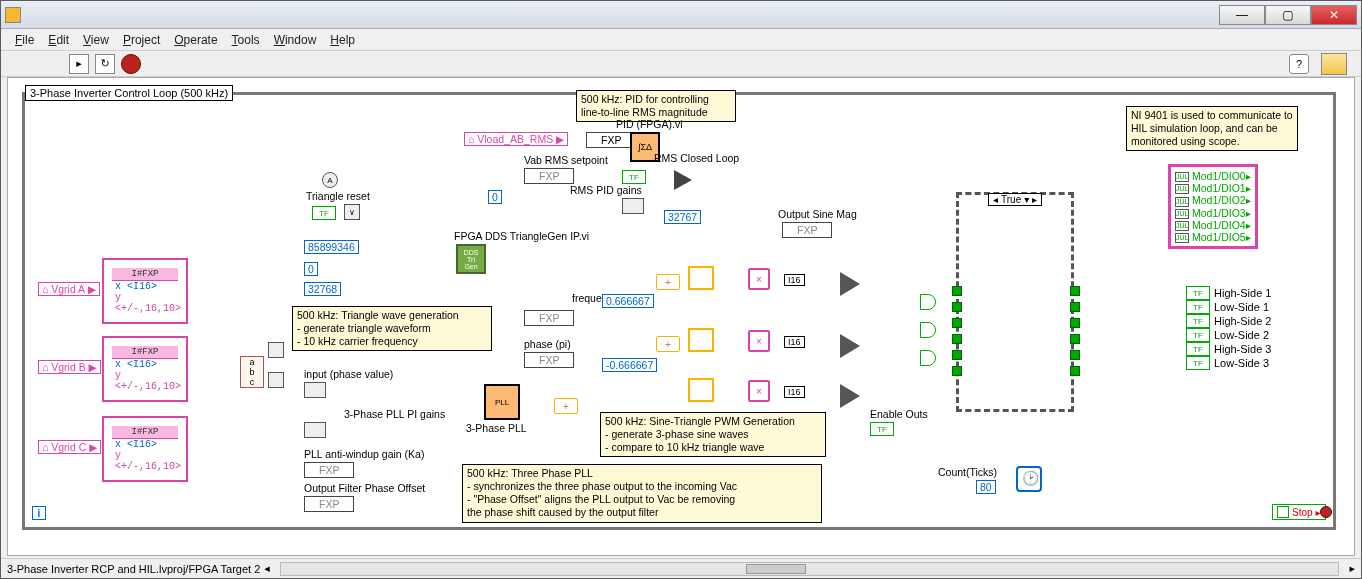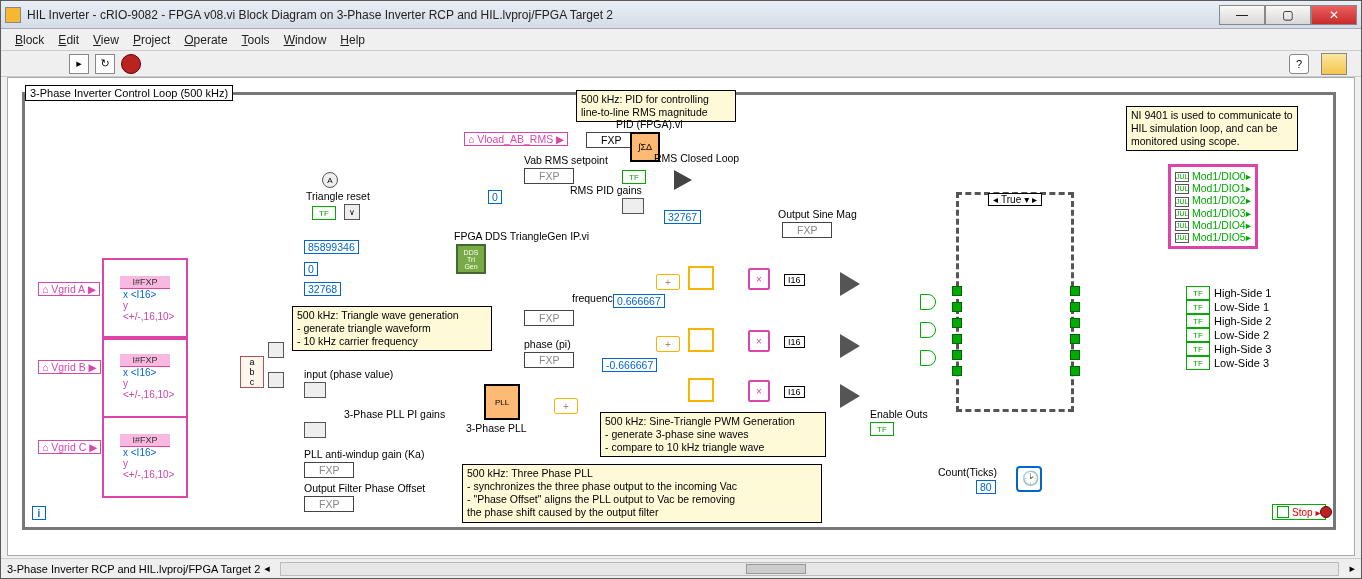--- a/index.html
+++ b/index.html
@@ -41,21 +41,21 @@
 
   
   .note { position:absolute; background:#fef9d7; border:1px solid #000; padding:2px 4px; font-size:10.5px; line-height:1.25; }
   .lbl  { position:absolute; font-size:10.5px; color:#000; white-space:nowrap; }
   .ctrl { position:absolute; border:1px solid #444; background:#fff; padding:1px 14px; font-size:10.5px; white-space:nowrap; }
   .ctrl.fxp { color:#888; }
   .const { position:absolute; border:1px solid #06c; background:#fff; padding:0 3px; font-size:10.5px; color:#06c;}
   .subvi { position:absolute; width:30px; height:30px; border:2px solid #000; background:#fdba74; }
   .subvi .inner { width:100%; height:100%; display:flex; align-items:center; justify-content:center; font-size:8px; text-align:center; }
 
-  .pinkbox { position:absolute; border:2px solid #d4a; padding:16px; }
+  .pinkbox { position:absolute; border:2px solid #d4a; padding:8px;font-family:Liberation Mono, monospace; }
   .pinkbox .hdr { background:#f8b8e0; border-bottom:1px solid #d4a; text-align:center; font-size:9px; padding:1px 2px; color:#333;}
   .pinkbox .row { font-size:10px; padding:0 3px; color:#06c; background:#fff; }
   .pinkbox .row.y { color:#c4a; }
 
   .control-link { position:absolute; border:1px solid #d4a; color:#d4a; background:#fff; padding:0 3px; font-size:10.5px; }
   .control-link::before { content:'\2302\00a0'; }
   .control-link.out::after { content:'\00a0\25B6'; }
 
   .smallicon { position:absolute; width:16px; height:16px; border:1px solid #555; background:#eee; font-size:8px; display:flex; align-items:center; justify-content:center;}
   .op { position:absolute; width:24px; height:16px; border:1px solid #f7b500; background:#fff; display:flex; align-items:center; justify-content:center; font-size:10px; color:#a86; border-radius:2px;}
@@ -84,30 +84,29 @@
   .wait { position:absolute; width:26px; height:26px; border:2px solid #06c; background:#fff; border-radius:4px;}
   .wait::after { content:'\1F551'; position:absolute; left:4px; top:2px; font-size:14px;}
 </style>
 </head>
 <body>
 
 <div class="window">
 
   <div class="titlebar">
     <span class="icon"></span>
-    <span class="title">HIL Inverter - cRIO-9082 - FPGA v08.vi Block Diagram on 3-Phase Inverter RCP and HIL.lvproj/FPGA Target 2</span>
     <div class="winbtns">
       <div class="winbtn">—</div>
       <div class="winbtn">▢</div>
       <div class="winbtn close">✕</div>
     </div>
   </div>
 
   <div class="menubar">
-    <span>Block</span>
+    <span>File</span>
     <span>Edit</span>
     <span>View</span>
     <span>Project</span>
     <span>Operate</span>
     <span>Tools</span>
     <span>Window</span>
     <span>Help</span>
   </div>
 
   <div class="toolbar">
@@ -210,21 +209,21 @@
         <div class="inner" style="font-size:9px;">∫ΣΔ</div>
       </div>
       <div class="bool tf" style="left:614px; top:92px;"></div>
       <div style="position:absolute; left:666px; top:92px; width:0; height:0; border-top:10px solid transparent; border-bottom:10px solid transparent; border-left:18px solid #444;"></div>
       <div class="lbl" style="left:646px; top:74px;">RMS Closed Loop</div>
       <div class="const" style="left:656px; top:132px;">32767</div>
 
       <div class="lbl" style="left:770px; top:130px;">Output Sine Mag</div>
       <div class="ctrl fxp" style="left:774px; top:144px;">FXP</div>
 
-      <div class="const" style="left:594px; top:216px;margin-left:11px;">0.666667</div>
+      <div class="const" style="left:594px; top:216px;">0.666667</div>
       <div class="const" style="left:594px; top:280px;">-0.666667</div>
 
       <div class="op" style="left:648px; top:196px;">+</div>
       <div class="op" style="left:648px; top:258px;">+</div>
       <div class="trig" style="left:680px; top:188px;"></div>
       <div class="trig" style="left:680px; top:250px;"></div>
       <div class="trig" style="left:680px; top:300px;"></div>
       <div class="op mul" style="left:740px; top:190px;">×</div>
       <div class="op mul" style="left:740px; top:252px;">×</div>
       <div class="op mul" style="left:740px; top:302px;">×</div>

